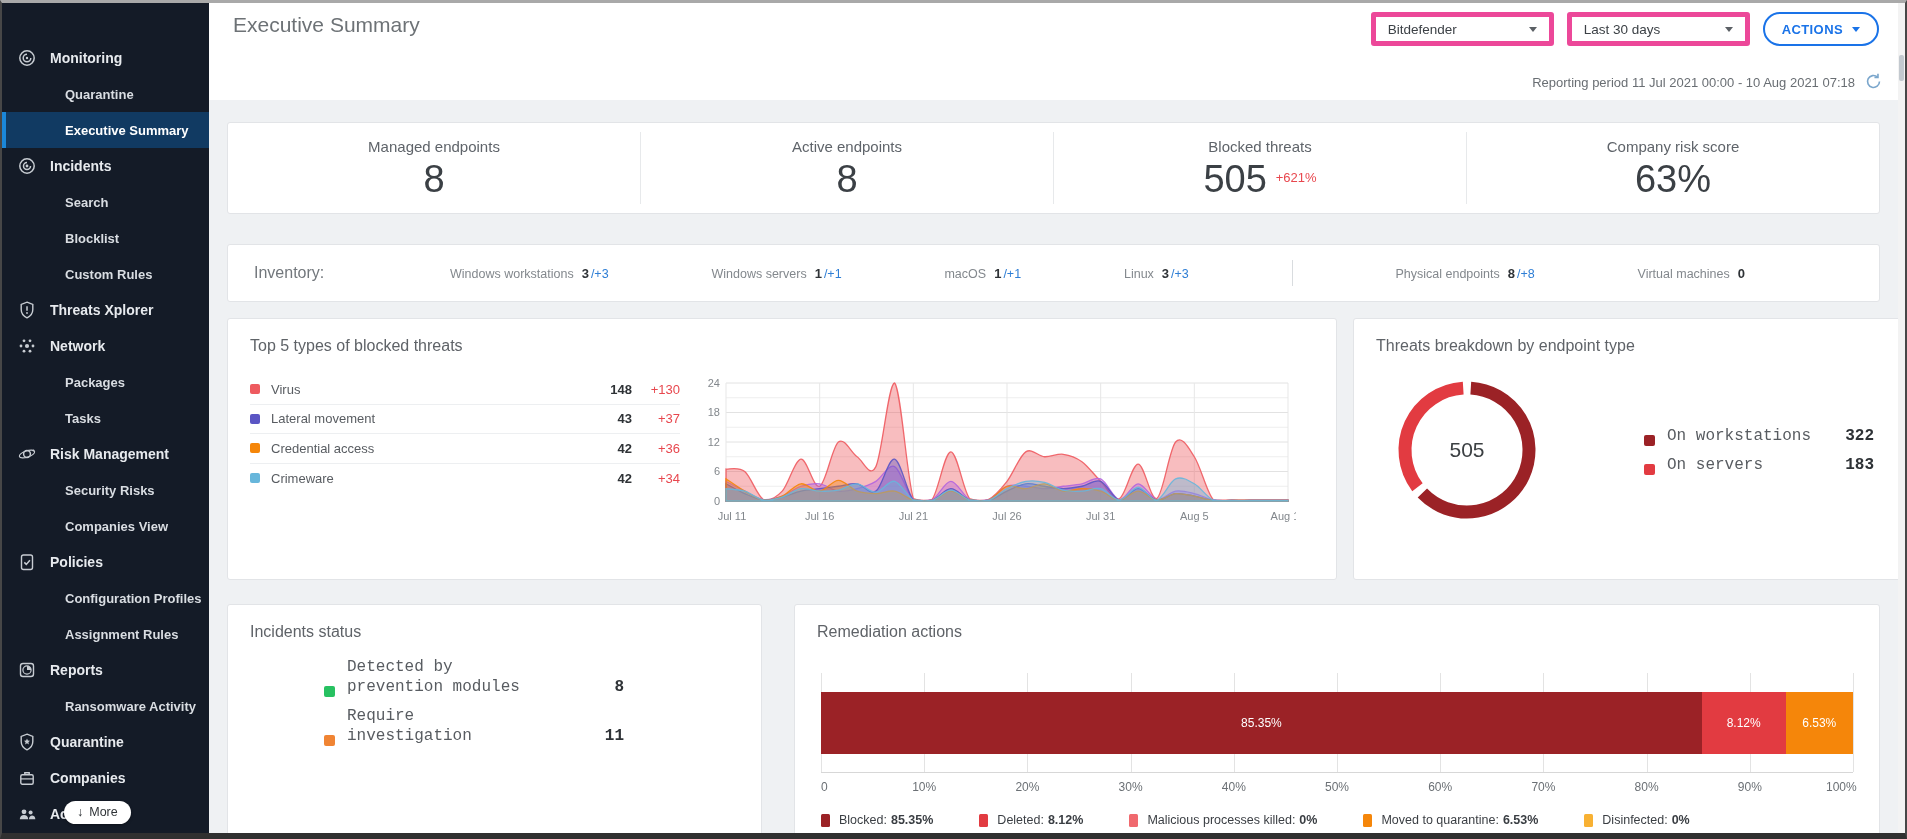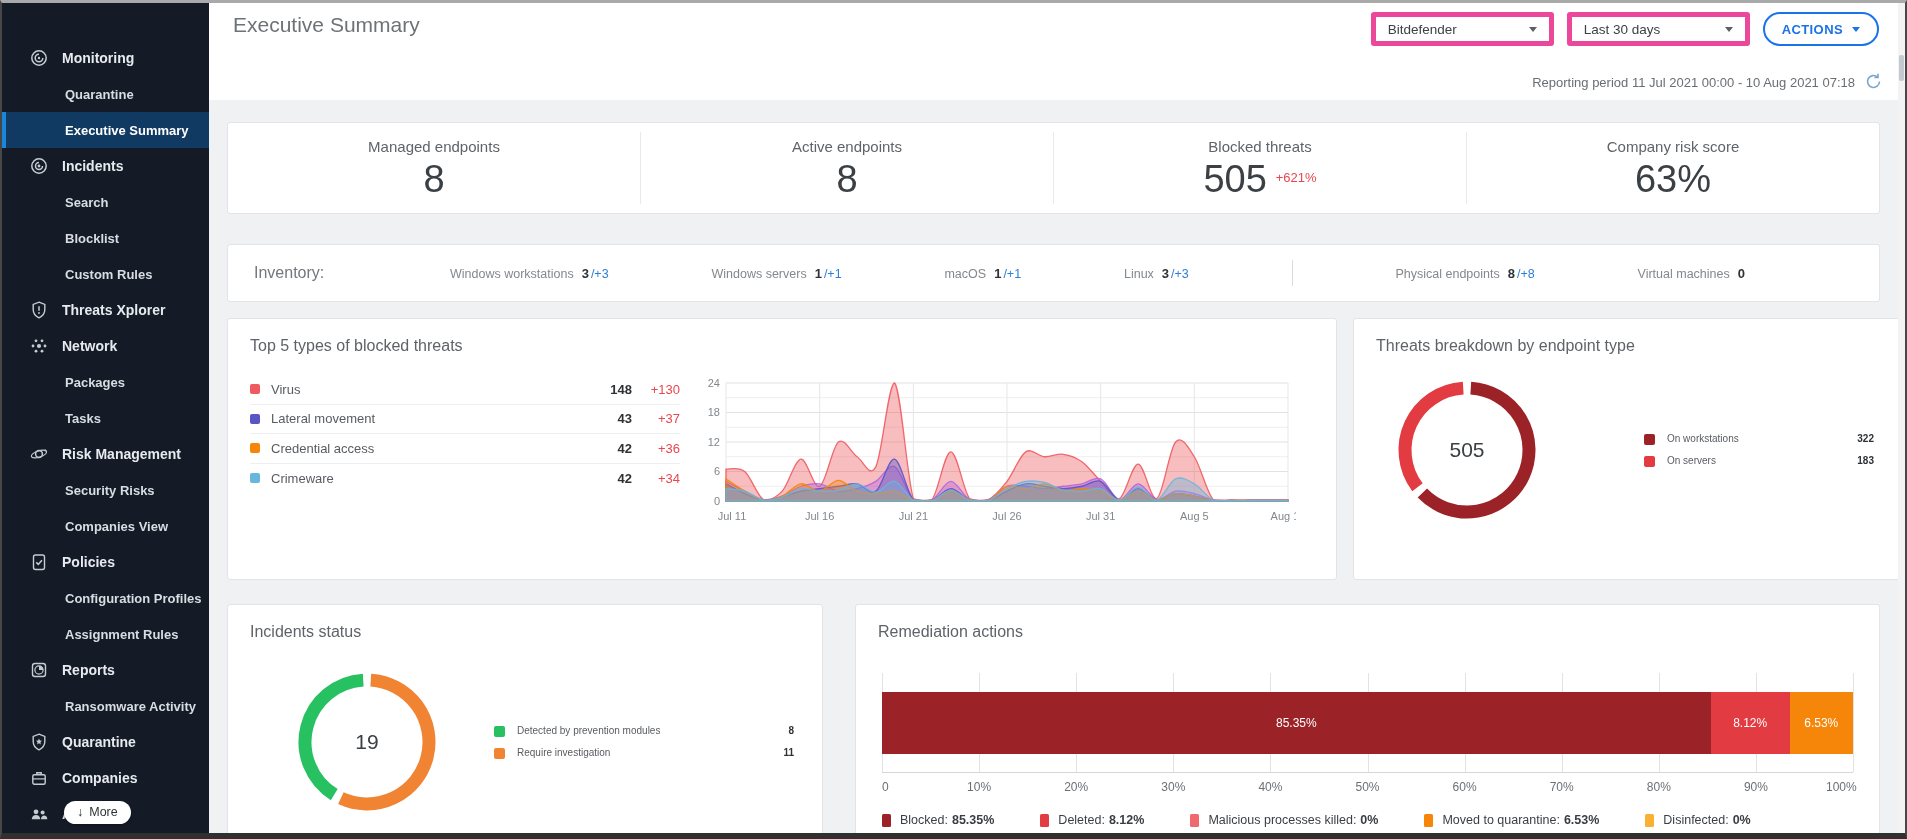--- a/index.html
+++ b/index.html
@@ -4,21 +4,21 @@
 <style>
   *{margin:0;padding:0;box-sizing:border-box;}
   body{background:#888;font-family:"Liberation Sans","DejaVu Sans",sans-serif;}
   .frame{position:relative;width:1907px;height:839px;background:#eff1f3;overflow:hidden;
     border-top:3px solid #a9a9a9;border-bottom:6px solid #303030;border-left:2px solid #474747;border-right:2px solid #474747;}
 
   
   .sidebar{position:absolute;left:0;top:0;bottom:0;width:207px;background:#141b27;z-index:6;overflow:hidden;}
   .menu{position:absolute;top:37px;left:0;right:0;}
   .mi{height:36px;display:flex;align-items:center;color:#e7eaee;cursor:pointer;}
-  .mi.top{padding-left:15px;font-weight:700;font-size:14px;gap:13px;margin-left:12px;}
+  .mi.top{padding-left:15px;font-weight:700;font-size:14px;gap:13px;}
   .mi .ic{width:20px;height:20px;flex:0 0 20px;display:flex;}
   .mi .ic svg{width:20px;height:20px;}
   .mi.sub{padding-left:63px;font-weight:700;font-size:13px;color:#d9dde2;}
   .mi.active{background:#113a62;border-left:4px solid #1b87d9;padding-left:59px;color:#fff;}
   .more-pill{position:absolute;bottom:9px;left:62px;background:#fff;border-radius:13px;padding:4px 13px 5px;
     font-size:12.5px;color:#2f3337;display:flex;align-items:center;gap:6px;box-shadow:0 1px 3px rgba(0,0,0,.35);cursor:pointer;z-index:7;}
 
   
   .main{position:absolute;left:207px;top:0;right:0;bottom:0;}
   .header{position:relative;height:97px;background:#fff;}
@@ -70,21 +70,21 @@
   .threat-count{width:44px;text-align:right;font-weight:700;color:#2e3236;}
   .threat-delta{width:48px;text-align:right;color:#e8474e;}
   .trend-wrap{flex:1;}
 
   .donut-body{display:flex;align-items:center;padding:4px 28px 0;}
   .donut-wrap{position:relative;width:170px;height:170px;flex:0 0 170px;}
   .donut-center{position:absolute;inset:0;display:flex;align-items:center;justify-content:center;font-size:21px;color:#3c4043;}
   .legend{display:flex;flex-direction:column;gap:9px;}
   .bd-legend{margin-left:92px;width:230px;}
   .inc-legend{margin-left:42px;width:300px;}
-  .lg-row{display:flex;align-items:center;font-size:10px;color:#585c61;line-height:1.25;}
+  .lg-row{display:flex;align-items:flex-end;font-size:16px;color:#585c61;line-height:1.25;font-family:Liberation Mono, monospace;}
   .lg-sw{width:11px;height:11px;border-radius:2px;margin-right:12px;margin-top:1px;flex:0 0 11px;}
   .lg-label{width:190px;}
   .lg-val{margin-left:auto;font-weight:700;color:#2e3236;}
   .incidents-card .donut-body{padding-left:54px;padding-top:10px;}
 
   .rem-plot{position:relative;height:100px;margin:26px 26px 0;border-bottom:1px solid #d7d7d7;}
   .grid-v{position:absolute;top:0;bottom:0;width:1px;background:#e3e3e3;}
   .rem-bar{position:absolute;left:0;right:0;top:50%;transform:translateY(-50%);height:62px;display:flex;overflow:hidden;}
   .rem-seg{display:flex;align-items:center;justify-content:center;color:#fff;font-size:12px;white-space:nowrap;}
   .rem-axis{position:relative;height:24px;margin:0 26px;font-size:12px;color:#6b7075;}
@@ -427,27 +427,20 @@
                 </div>
               </div>
           </div>
         </div>
       </div>
 
       <div class="row bottom-row">
         <div class="card incidents-card">
           <div class="card-title">Incidents status</div>
           <div class="donut-body">
-            <div class="donut-wrap">
-              <svg id="inc-svg" width="170" height="170" viewBox="0 0 170 170">
-                  <path d="M88.78500945116113,23.11564249784425A62,62 0 1 1 58.87511783743938,141.22713341432518" fill="none" stroke="#f08433" stroke-width="13"></path>
-                  <path d="M52.217484916710006,137.62420265252354A62,62 0 0 1 81.21499054883883,23.11564249784425" fill="none" stroke="#27c161" stroke-width="13"></path>
-                </svg>
-              <div class="donut-center">19</div>
-            </div>
             <div class="legend inc-legend" id="inc-legend">
                 <div class="lg-row">
                   <span class="lg-sw" style="background: rgb(39, 193, 97);"></span>
                   <span class="lg-label">Detected by prevention modules</span>
                   <span class="lg-val">8</span>
                 </div>
                 <div class="lg-row">
                   <span class="lg-sw" style="background: rgb(240, 132, 51);"></span>
                   <span class="lg-label">Require investigation</span>
                   <span class="lg-val">11</span>

